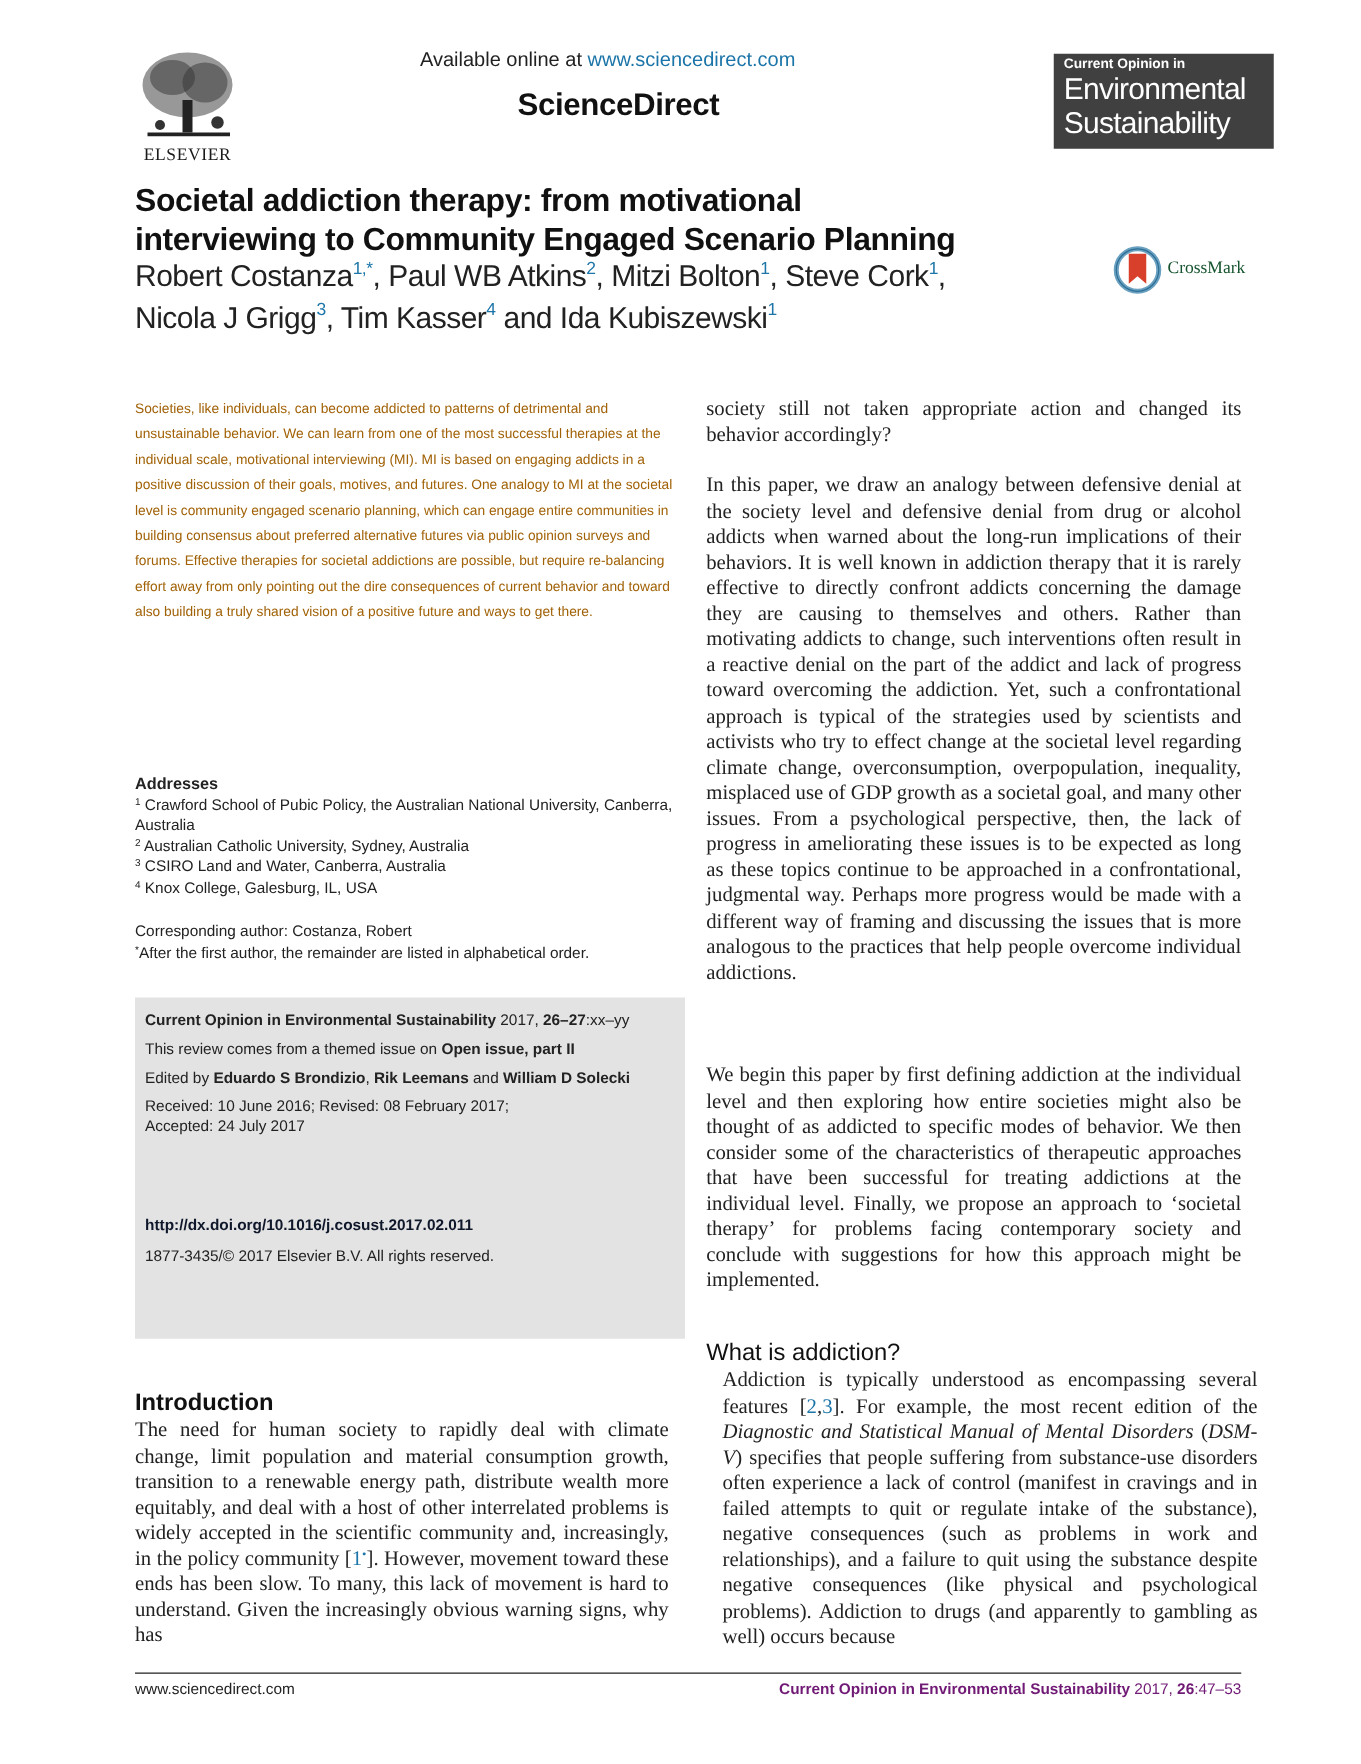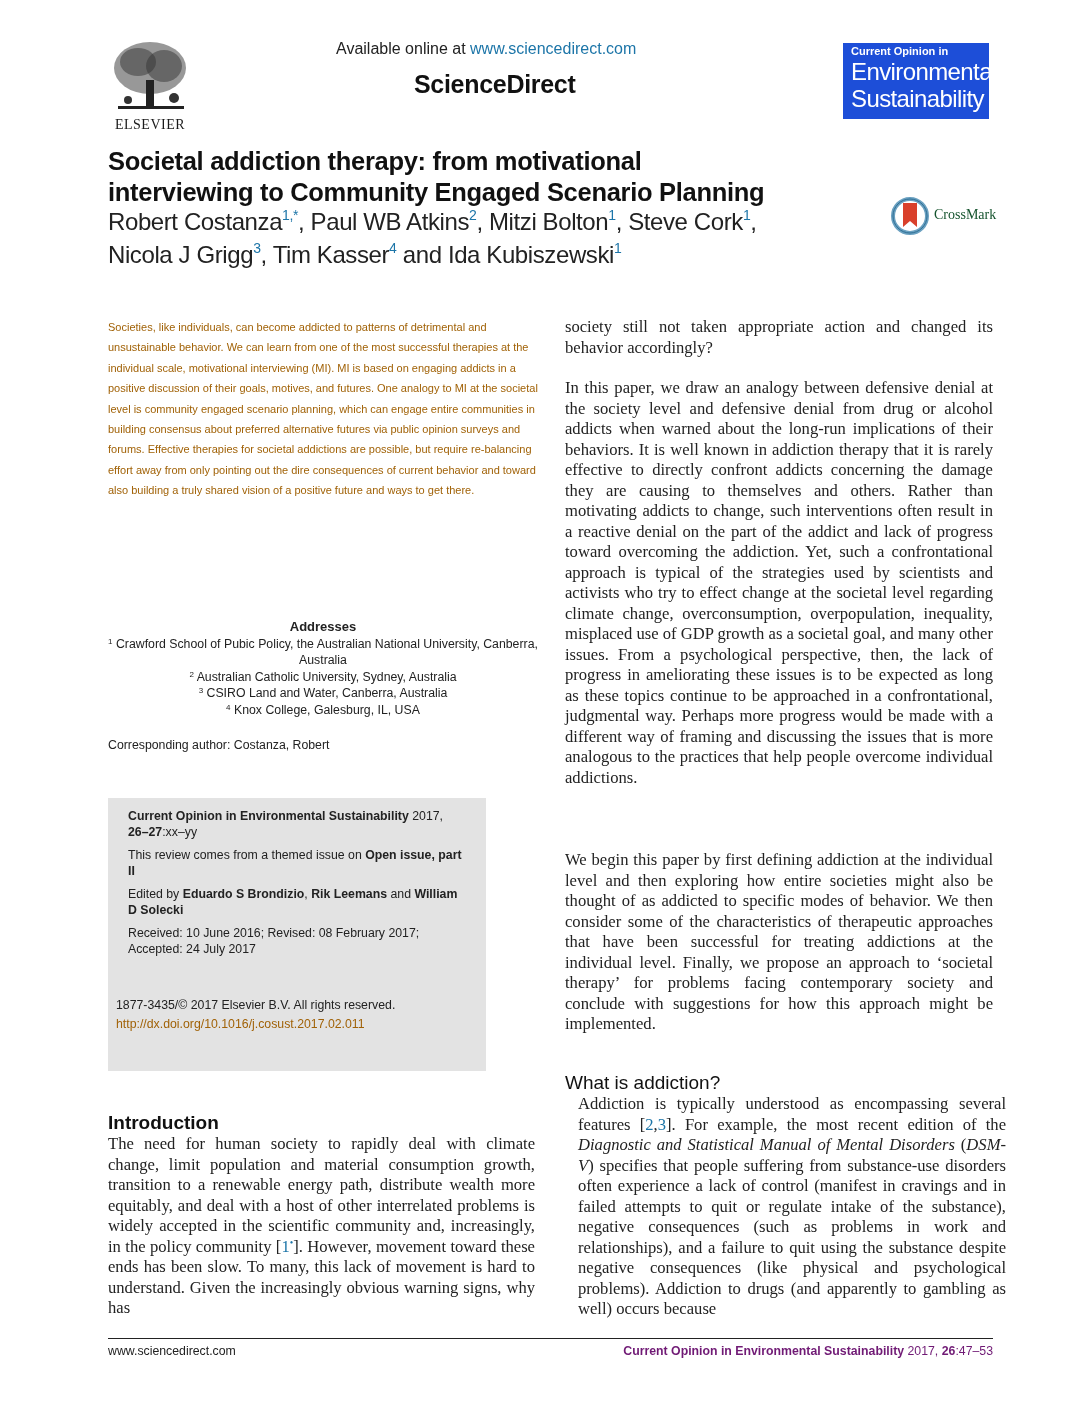--- a/index.html
+++ b/index.html
@@ -7,42 +7,42 @@
   .sans { font-family: "Liberation Sans", "DejaVu Sans", sans-serif; }
   .serif { font-family: "Liberation Serif", "DejaVu Serif", serif; }
   a, .link { color: #1c75a8; text-decoration: none; }
 
   
   #elsevier-logo { position: absolute; left: 108px; top: 40px; width: 84px; height: 94px; }
   #elsevier-logo svg { display: block; }
   #elsevier-wordmark { position: absolute; left: 108px; top: 117px; width: 84px; text-align: center; font-size: 14px; letter-spacing: 0.5px; }
   #available-online { position: absolute; left: 336px; top: 40px; font-size: 16px; color: #222; }
   #sciencedirect-title { position: absolute; left: 414px; top: 70px; font-size: 25px; font-weight: bold; color: #111; letter-spacing: -0.3px; }
-  #journal-badge { position: absolute; left: 843px; top: 43px; width: 146px; height: 76px; background: #1d4ed8; color: #fff; box-sizing: border-box; padding: 2px 0 0 8px; overflow: hidden; }
+  #journal-badge { position: absolute; left: 843px; top: 43px; width: 176px; height: 76px; background: #404040; color: #fff; box-sizing: border-box; padding: 2px 0 0 8px; overflow: hidden; }
   #journal-badge .kicker { font-size: 11px; font-weight: bold; line-height: 13px; }
   #journal-badge .big { font-size: 24px; line-height: 27px; font-weight: normal; letter-spacing: -0.6px; }
 
   
   #article-title { position: absolute; left: 108px; top: 146px; width: 720px; font-size: 25.5px; font-weight: bold; line-height: 31px; color: #111; letter-spacing: -0.3px; }
   #authors { position: absolute; left: 108px; top: 205px; width: 780px; font-size: 24px; line-height: 33px; color: #222; letter-spacing: -0.4px; }
   #authors sup { font-size: 14px; color: #1c75a8; vertical-align: 10px; line-height: 0; }
   #crossmark { position: absolute; left: 890px; top: 196px; width: 110px; height: 44px; }
   #crossmark .label { position: absolute; left: 44px; top: 11px; font-size: 14px; color: #14532d; }
 
   
   #abstract { position: absolute; left: 108px; top: 317px; width: 430px; font-size: 11px; line-height: 20.4px; color: #a16207; }
-  #addresses { position: absolute; left: 108px; top: 619px; width: 430px; font-size: 12.3px; line-height: 16.6px; color: #222; text-align: center; }
+  #addresses { position: absolute; left: 108px; top: 619px; width: 430px; font-size: 12.3px; line-height: 16.6px; color: #222; }
   #addresses .heading { font-weight: bold; font-size: 13px; }
   #addresses sup { font-size: 8px; vertical-align: 4px; line-height: 0; }
   #corresponding { position: absolute; left: 108px; top: 737px; width: 430px; font-size: 12.3px; line-height: 16.6px; color: #222; }
   #corresponding sup { font-size: 8px; vertical-align: 4px; line-height: 0; }
 
-  #info-box { position: absolute; left: 108px; top: 798px; width: 378px; height: 273px; background: #e3e3e3; box-sizing: border-box; padding: 10px 20px; font-size: 12.3px; color: #222; }
+  #info-box { position: absolute; left: 108px; top: 798px; width: 440px; height: 273px; background: #e3e3e3; box-sizing: border-box; padding: 10px 8px; font-size: 12.3px; color: #222; }
   #info-box .row { line-height: 16px; margin-bottom: 7px; }
-  #info-box .doi { position: absolute; left: 8px; top: 175px; font-weight: normal; color: #a16207; margin-top: 44px; }
+  #info-box .doi { position: absolute; left: 8px; top: 175px; font-weight: bold; color: #0f172a; }
   #info-box .copyright { position: absolute; left: 8px; top: 200px; }
 
   #intro-heading { position: absolute; left: 108px; top: 1112px; font-size: 19px; font-weight: bold; color: #111; }
   .body-text { font-size: 16.6px; line-height: 20.5px; text-align: justify; color: #222; }
   #intro-text { position: absolute; left: 108px; top: 1134px; width: 427px; }
 
   
   #right-col-top { position: absolute; left: 565px; top: 317px; width: 428px; }
   #para-analogy { position: absolute; left: 565px; top: 378px; width: 428px; }
   #para-begin { position: absolute; left: 565px; top: 850px; width: 428px; }
@@ -107,20 +107,21 @@
 <div id="addresses" class="sans">
   <div class="heading">Addresses</div>
   <div><sup>1</sup> <span>Crawford School of Pubic Policy, the Australian National University, Canberra, Australia</span></div>
   <div><sup>2</sup> <span>Australian Catholic University, Sydney, Australia</span></div>
   <div><sup>3</sup> <span>CSIRO Land and Water, Canberra, Australia</span></div>
   <div><sup>4</sup> <span>Knox College, Galesburg, IL, USA</span></div>
 </div>
 
 <div id="corresponding" class="sans">
   <div>Corresponding author: Costanza, Robert</div>
+  <div><sup>*</sup><span>After the first author, the remainder are listed in alphabetical order.</span></div>
 </div>
 
 <div id="info-box" class="sans">
   <div class="row">
     <b>Current Opinion in Environmental Sustainability</b><span> 2017, </span><b>26–27</b><span>:xx–yy</span>
   </div>
   <div class="row">
     <span>This review comes from a themed issue on </span><b>Open issue, part II</b>
   </div>
   <div class="row">

